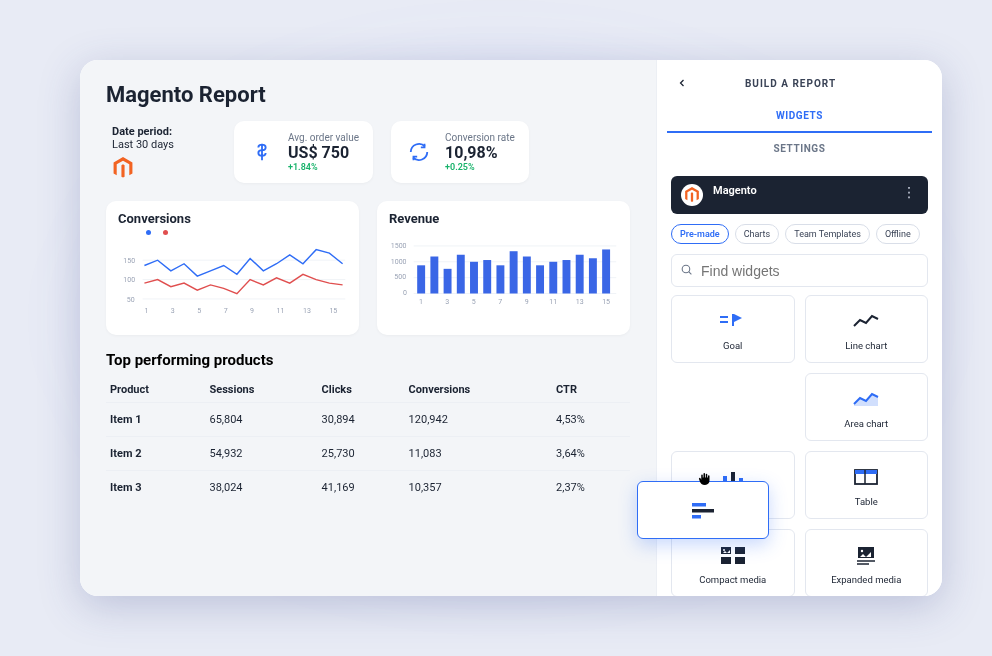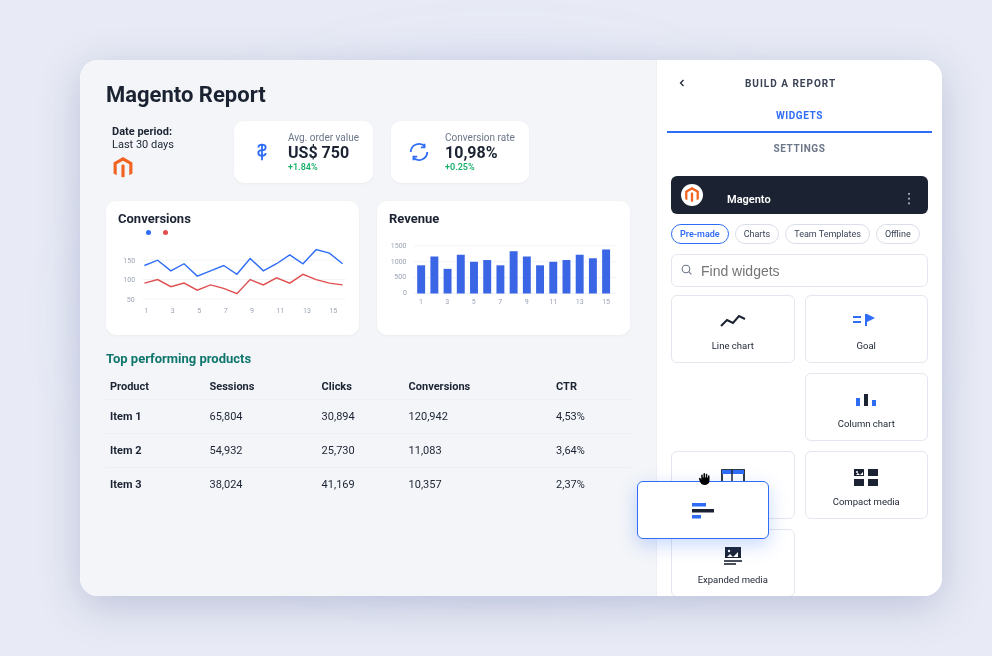--- a/index.html
+++ b/index.html
@@ -67,21 +67,21 @@
   .kcard .kvalue { font-size: 16px; font-weight:700; color:#1b2332; }
   .kcard .kdelta { font-size: 9px; color:#17b26a; font-weight:600;}
   .charts-row { display:flex; gap:18px; margin-bottom:16px;}
   .chart-card { background:#fff; border-radius:10px; padding:10px 12px 6px 12px; flex:1; box-shadow: 0 1px 3px rgba(0,0,0,0.04);}
   .chart-card h4 { font-size:13px; font-weight:700; color:#1b2332; margin-bottom:4px;}
   .legend-dots { display:flex; gap:12px; padding-left:28px; margin-bottom:4px;}
   .legend-dots span { width:5px; height:5px; border-radius:50%; display:block;}
   svg.chart { width:100%; height:90px; display:block;}
   .axis-text { font-size:8px; fill:#9aa3b5; }
   .grid-line { stroke:#eef1f6; stroke-width:1;}
-  .section-title { font-size:13px; font-weight:700; color:#0f766e; margin:4px 0 8px 0;}
+  .section-title { font-size:15px; font-weight:700; color:#000000; margin:4px 0 8px 0;}
   table.products { width:100%; border-collapse:collapse; font-size:11px;}
   table.products th { text-align:left; font-weight:700; color:#1b2332; padding:6px 4px; }
   table.products td { padding:10px 4px; border-top:1px solid #eceff4; color:#1b2332;}
   table.products td.num, table.products th.num { text-align:left;}
   table.products tr td:first-child { font-weight:700;}
 
   
   .panel {
     width: 286px;
     background:#fff;
@@ -92,21 +92,21 @@
   .panel-header {
     display:flex; align-items:center; padding:12px 32px 6px 14px;
   }
   .back-btn { width:22px; height:22px; display:flex;align-items:center;justify-content:center; cursor:pointer; color:#1b2332;}
   .panel-title { flex:1; text-align:center; font-size:10px; letter-spacing:1px; font-weight:700; color:#3a4356;}
   .tabs { display:flex; padding:0 10px;flex-direction:column;}
   .tab { flex:1; text-align:center; font-size:10px; font-weight:700; letter-spacing:0.6px; padding:10px 0; color:#6b7688; cursor:pointer; border-bottom:2px solid transparent;}
   .tab.active { color:#2f6df6; border-bottom-color:#2f6df6;}
   .platform-card {
     margin:10px 14px; background:#1b2332; color:#fff; border-radius:6px;
-    display:flex; align-items:flex-end; padding:8px 10px; gap:24px;
+    display:flex; align-items:flex-start; padding:8px 10px; gap:10px;
     position:relative;
   }
   .platform-card .pl-icon { width:22px;height:22px;border-radius:50%;background:#fff;display:flex;align-items:center;justify-content:center;}
   .platform-card .pl-name { font-size:11px; font-weight:600;}
   .platform-card .more { margin-left:auto; color:#cfd6e4; cursor:pointer; font-size:14px; letter-spacing:2px;}
   .pills { display:flex; gap:6px; padding:0 14px; flex-wrap:nowrap;}
   .pill { font-size:9px; padding:4px 8px; border-radius:12px; border:1px solid #d9dee8; color:#3a4356; cursor:pointer; white-space:nowrap;}
   .pill.active { color:#2f6df6; border-color:#2f6df6; font-weight:600;}
   .search-row { margin:10px 14px 8px 14px; border:1px solid #e3e7ef; border-radius:6px; display:flex; align-items:center; padding:6px 8px; gap:8px;}
   .search-row input { border:none; outline:none; font-size:14px; flex:1; background:transparent;}
@@ -345,40 +345,49 @@
             <line x1="21" y1="21" x2="16" y2="16"></line>
           </svg>
       </span>
       <input type="text" placeholder="Find widgets" style="">
     </div>
 
     <div class="widget-grid">
 
       <div class="wcard">
         <span class="wicon">
-          <svg width="28" height="18" viewBox="0 0 28 18">
-              <polyline points="2,14 8,8 14,11 20,4 26,7" fill="none" stroke="#1b2332" stroke-width="2"></polyline>
-            </svg>
-        </span>
-        <span class="wlabel">Line chart</span>
-      </div>
-
-      <div class="wcard">
-        <span class="wicon">
           <svg width="30" height="18" viewBox="0 0 30 18">
               <line x1="2" y1="5" x2="10" y2="5" stroke="#2f6df6" stroke-width="2"></line>
               <line x1="2" y1="10" x2="10" y2="10" stroke="#2f6df6" stroke-width="2"></line>
               <path d="M14 2h2v12h-2z M16 2l8 4-8 4z" fill="#2f6df6"></path>
             </svg>
         </span>
         <span class="wlabel">Goal</span>
       </div>
 
+      <div class="wcard">
+        <span class="wicon">
+          <svg width="28" height="18" viewBox="0 0 28 18">
+              <polyline points="2,14 8,8 14,11 20,4 26,7" fill="none" stroke="#1b2332" stroke-width="2"></polyline>
+            </svg>
+        </span>
+        <span class="wlabel">Line chart</span>
+      </div>
+
       <div class="wcard placeholder"></div>
 
+      <div class="wcard">
+        <span class="wicon">
+          <svg width="28" height="18" viewBox="0 0 28 18">
+              <polyline points="2,14 8,8 14,11 20,4 26,7" fill="none" stroke="#2f6df6" stroke-width="2"></polyline>
+              <polygon points="2,14 8,8 14,11 20,4 26,7 26,16 2,16" fill="#2f6df6" opacity="0.22"></polygon>
+            </svg>
+        </span>
+        <span class="wlabel">Area chart</span>
+      </div>
 
       <div class="wcard">
         <span class="wicon">
           <svg width="26" height="18" viewBox="0 0 26 18">
               <rect x="3" y="8" width="4" height="8" fill="#2f6df6"></rect>
               <rect x="11" y="4" width="4" height="12" fill="#1b2332"></rect>
               <rect x="19" y="10" width="4" height="6" fill="#2f6df6"></rect>
             </svg>
         </span>
         <span class="wlabel">Column chart</span>

